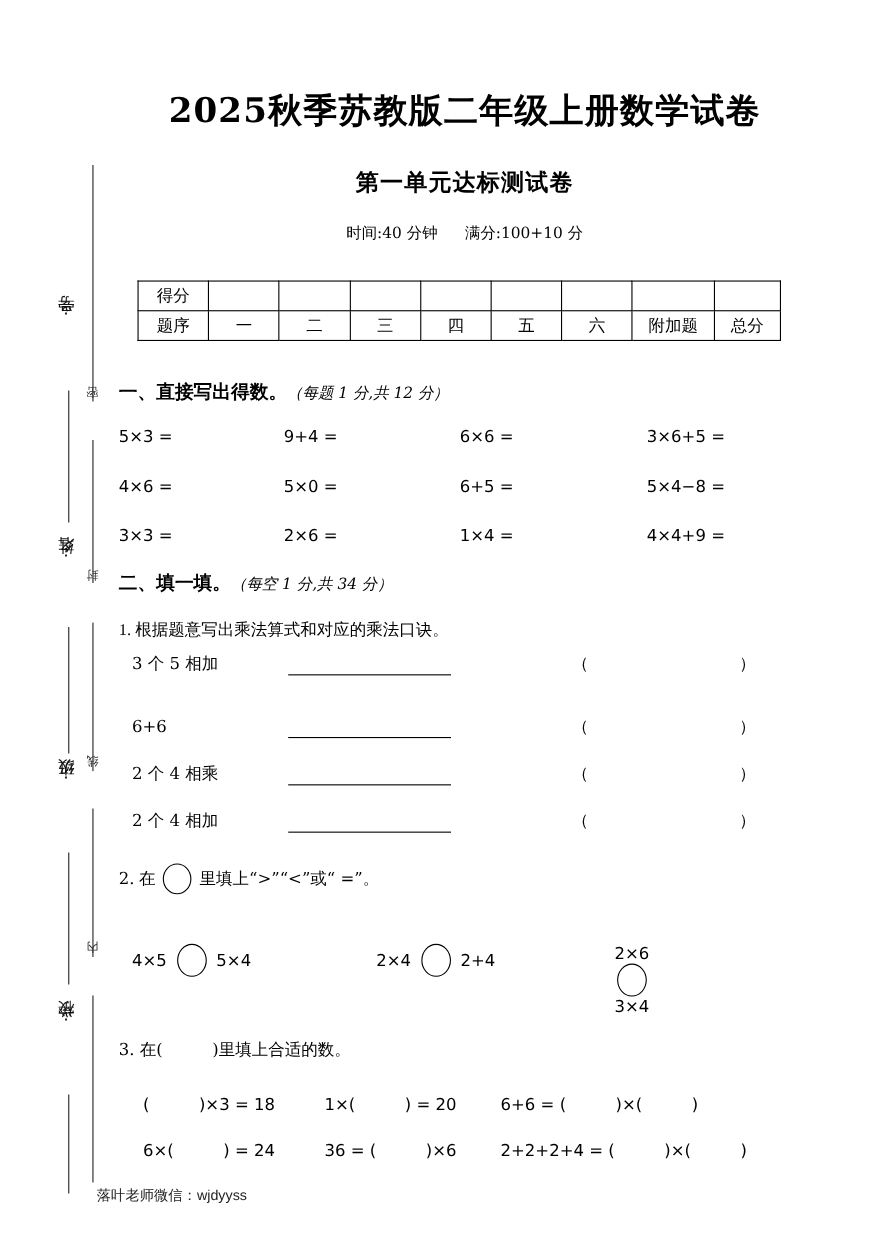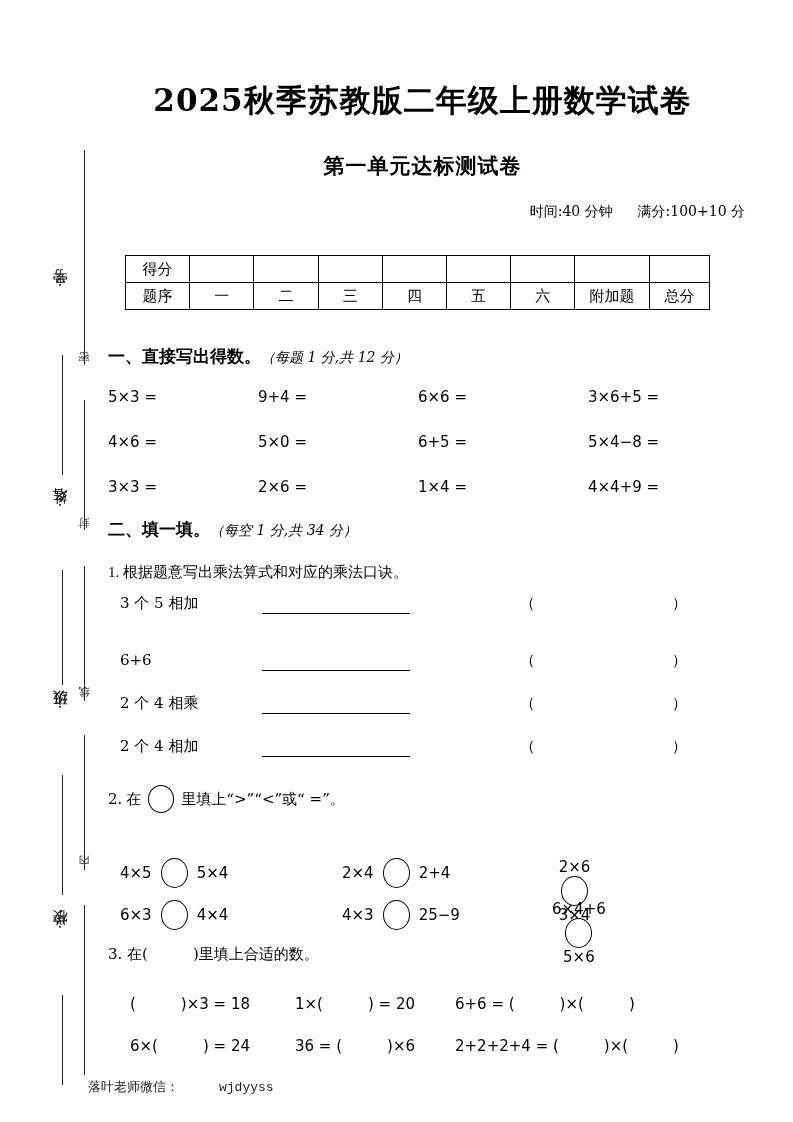--- a/index.html
+++ b/index.html
@@ -110,21 +110,21 @@
     font-size: 21px;
     font-weight: bold;
     letter-spacing: 1px;
     font-family: Liberation Serif, serif;
   }
   .exam-meta {
     position: absolute;
     left: 0;
     top: 203px;
     width: 645px;
-    text-align: right;
+    text-align: center;
     font-size: 14px;
   }
   .exam-meta .gap { display: inline-block; width: 16px; }
 
   
   table.score-table {
     position: absolute;
     left: 25px;
     top: 255px;
     width: 585px;
@@ -249,23 +249,22 @@
 
   
   .footer-wm {
     position: absolute;
     left: 88px;
     top: 1078px;
     font-size: 13px;
     color: #222;
   }
   .footer-wm .wx {
-    font-family: Liberation Mono, monospace;
+    font-family: Liberation Sans, sans-serif;
     font-size: 13px;
-    margin-left: 40px;
   }
 </style>
 </head>
 <body>
 
 <div class="seal-margin">
   <div class="seal-line l1"></div>
   <div class="seal-line l2"></div>
   <div class="seal-line l3"></div>
   <div class="seal-line l4"></div>
@@ -400,37 +399,20 @@
       <span class="circle"></span>
       <span>2+4</span>
     </span>
     <span class="cmp-item i3">
       <span>2×6</span>
       <span class="circle"></span>
       <span>3×4</span>
     </span>
   </div>
 
-  <div class="cmp-row" style="top:900px;">
-    <span class="cmp-item i1">
-      <span>6×3</span>
-      <span class="circle"></span>
-      <span>4×4</span>
-    </span>
-    <span class="cmp-item i2">
-      <span>4×3</span>
-      <span class="circle"></span>
-      <span>25−9</span>
-    </span>
-    <span class="cmp-item i3">
-      <span>6×4+6</span>
-      <span class="circle"></span>
-      <span>5×6</span>
-    </span>
-  </div>
 
   <div class="q-text" style="left:8px; top:945px;">
     <span>3.</span>
     <span>在(　　　)里填上合适的数。</span>
   </div>
 
   <div class="fill-row" style="top:995px;">
     <span>(　　　)×3 = 18</span>
     <span>1×(　　　) = 20</span>
     <span>6+6 = (　　　)×(　　　)</span>

